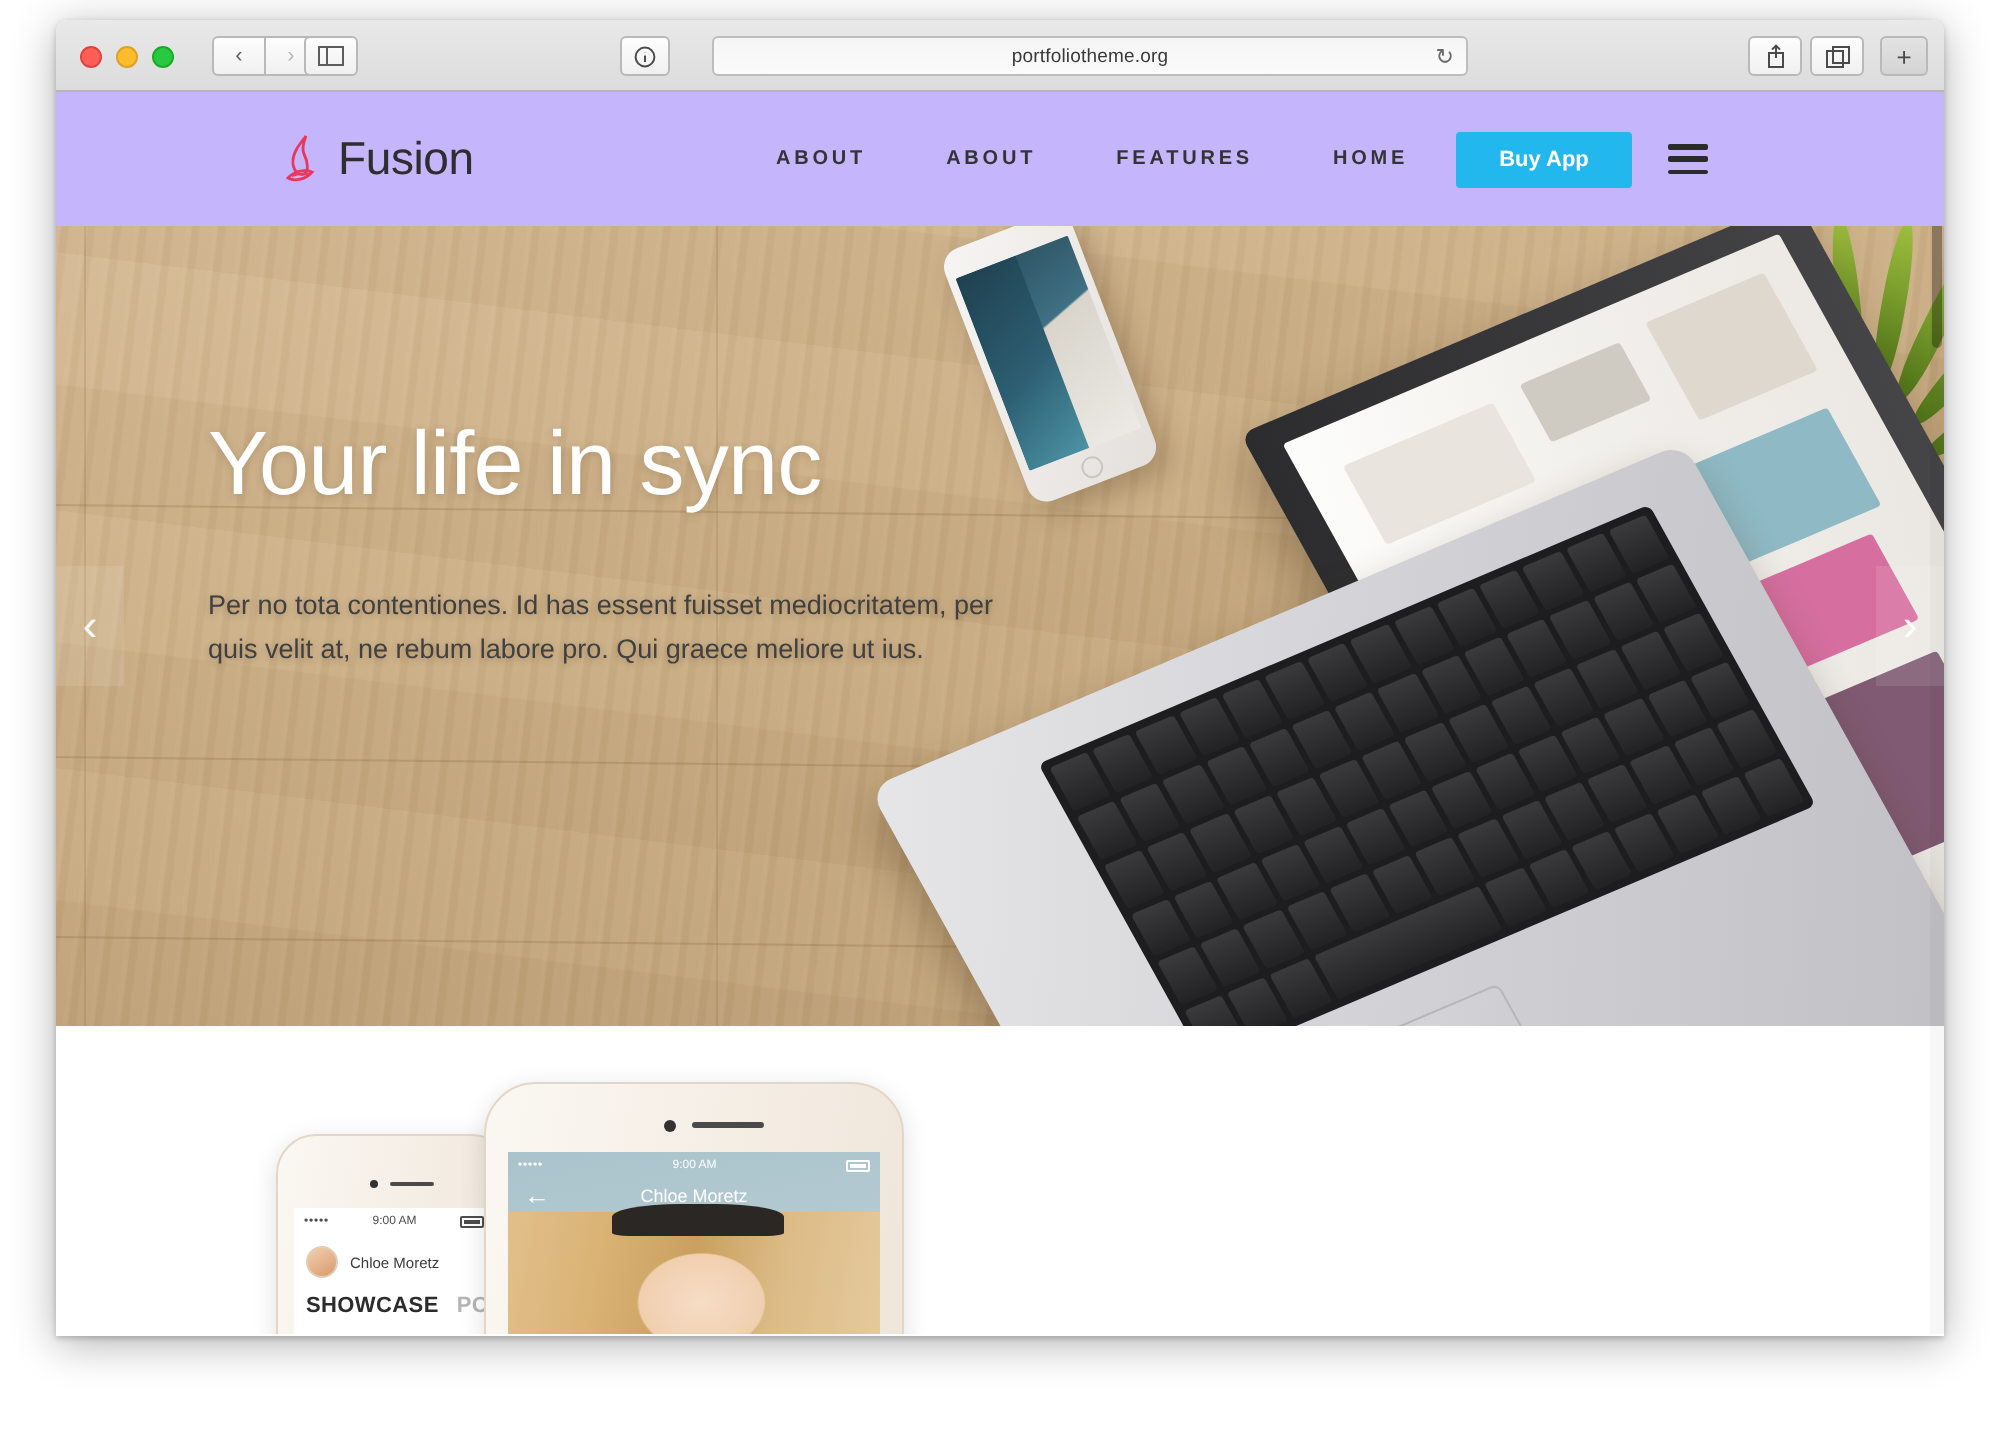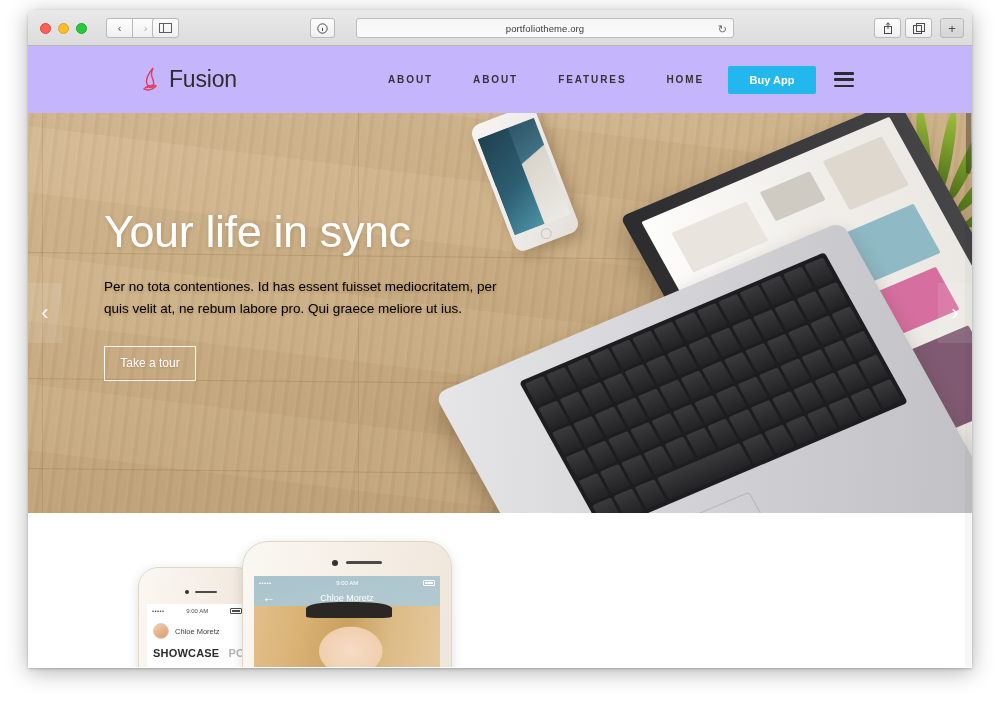--- a/index.html
+++ b/index.html
@@ -244,22 +244,22 @@
   }
 
   
   .hero-content { position:absolute; left: 76px; top: 96px; width: 400px; z-index: 3; }
   .hero-title {
     font-size: 45px; font-weight: 300; color: #ffffff;
     letter-spacing: -0.4px; line-height: 1;
     text-shadow: 0 1px 4px rgba(90,64,30,0.22);
   }
   .hero-sub {
-    margin-top: 22px;
-    font-size: 13.5px; color: #000000; line-height: 1.62;
+    margin-top: 38px;
+    font-size: 13.5px; color: #404040; line-height: 1.62;
     text-shadow: 0 1px 3px rgba(90,64,30,0.30);
   }
   .tour-btn {
     margin-top: 26px;
     display: inline-flex; align-items: center; justify-content: center;
     width: 92px; height: 35px;
     border: 1px solid rgba(255,255,255,0.88);
     background: transparent; color: #ffffff;
     font-size: 12px; cursor: pointer;
     text-shadow: 0 1px 2px rgba(90,64,30,0.25);
@@ -601,21 +601,20 @@
                 <i class="key"></i>
             </div>
           </div>
           <div class="trackpad"></div>
         </div>
       </div>
 
       <div class="hero-content">
         <h1 class="hero-title">Your life in sync</h1>
         <p class="hero-sub">Per no tota contentiones. Id has essent fuisset mediocritatem, per quis velit at, ne rebum labore pro. Qui graece meliore ut ius.</p>
-        <button class="tour-btn">Take a tour</button>
       </div>
 
       <div class="slide-arrow left">‹</div>
       <div class="slide-arrow right">›</div>
     </div>
 
     <div class="section2">
 
       <div class="phone back">
         <span class="ph-cam"></span>

